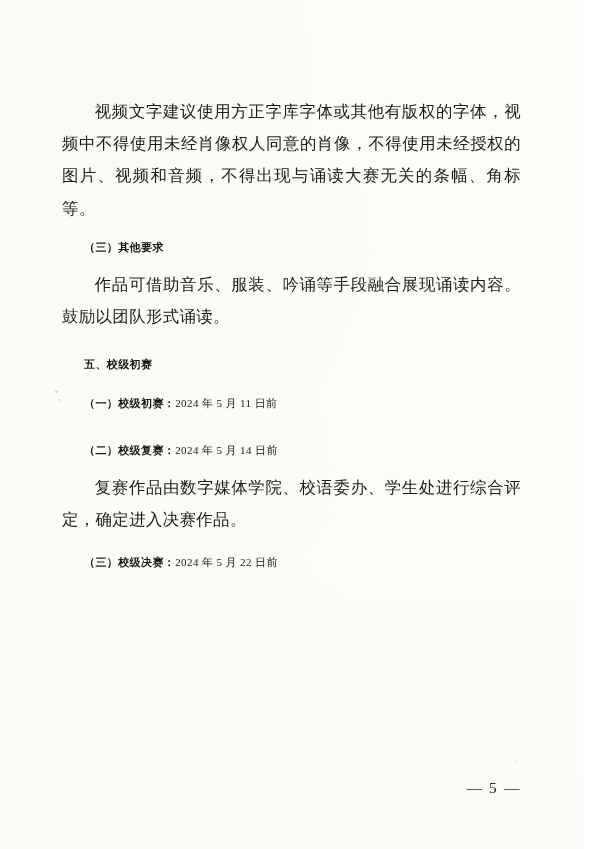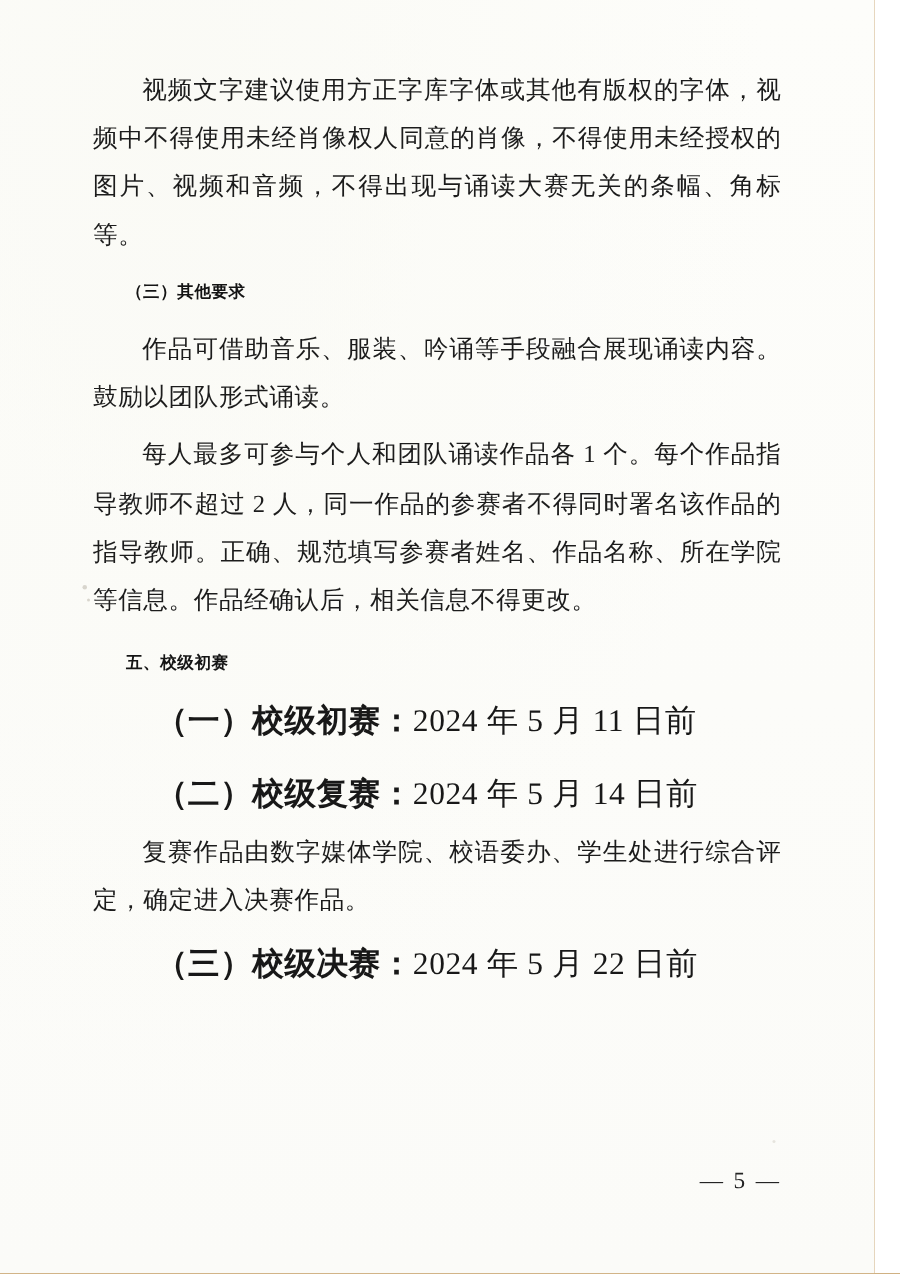--- a/index.html
+++ b/index.html
@@ -11,23 +11,23 @@
     height: 849px;
     background: #ffffff;
     font-family: "Liberation Serif", "DejaVu Serif", serif;
     color: #1b1b1b;
     overflow: hidden;
   }
   .page {
     position: relative;
     width: 583px;
     height: 849px;
-    background: #a16207;
+    background: #737373;
     box-sizing: border-box;
-    padding: 44px 62px 40px 62px;
+    padding: 96px 62px 40px 62px;
   }
   
   .page::before {
     content: "";
     position: absolute;
     inset: 0;
     background:
       radial-gradient(ellipse at 20% 10%, rgba(250,250,245,0.9) 0%, rgba(253,253,250,0) 60%),
       linear-gradient(180deg, #fdfdfa 0%, #fcfcf9 55%, #fbfbf8 100%);
     pointer-events: none;
@@ -51,21 +51,21 @@
     font-size: 11px;
     line-height: 32.2px;
     text-indent: 2em;
     letter-spacing: 0.4px;
     font-weight: bold;
     color: #141414;
     font-family: "Liberation Sans", "DejaVu Sans", sans-serif;
   }
   p.sub-heading-para {
     margin: 0 0 1px 0;
-    font-size: 21px;
+    font-size: 11px;
     line-height: 32.2px;
     text-indent: 2em;
     letter-spacing: 0.4px;
     color: #181818;
   }
   p.sub-heading-para .bold-run {
     font-weight: bold;
     font-family: "Liberation Sans", "DejaVu Sans", serif;
   }
   .gap-sm { height: 5px; }
@@ -102,21 +102,20 @@
     <div class="gap-sm"></div>
 
     <p class="heading-para">（三）其他要求</p>
 
     <div class="gap-sm"></div>
 
     <p class="body-para">作品可借助音乐、服装、吟诵等手段融合展现诵读内容。鼓励以团队形式诵读。</p>
 
     <div class="gap-sm"></div>
 
-    <p class="body-para">每人最多可参与个人和团队诵读作品各 1 个。每个作品指导教师不超过 2 人，同一作品的参赛者不得同时署名该作品的指导教师。正确、规范填写参赛者姓名、作品名称、所在学院等信息。作品经确认后，相关信息不得更改。</p>
 
     <div class="gap-md"></div>
 
     <p class="heading-para">五、校级初赛</p>
 
     <div class="gap-sm"></div>
 
     <p class="sub-heading-para"><span class="bold-run">（一）校级初赛：</span><span>2024 年 5 月 11 日前</span></p>
 
     <div class="gap-sm"></div>

